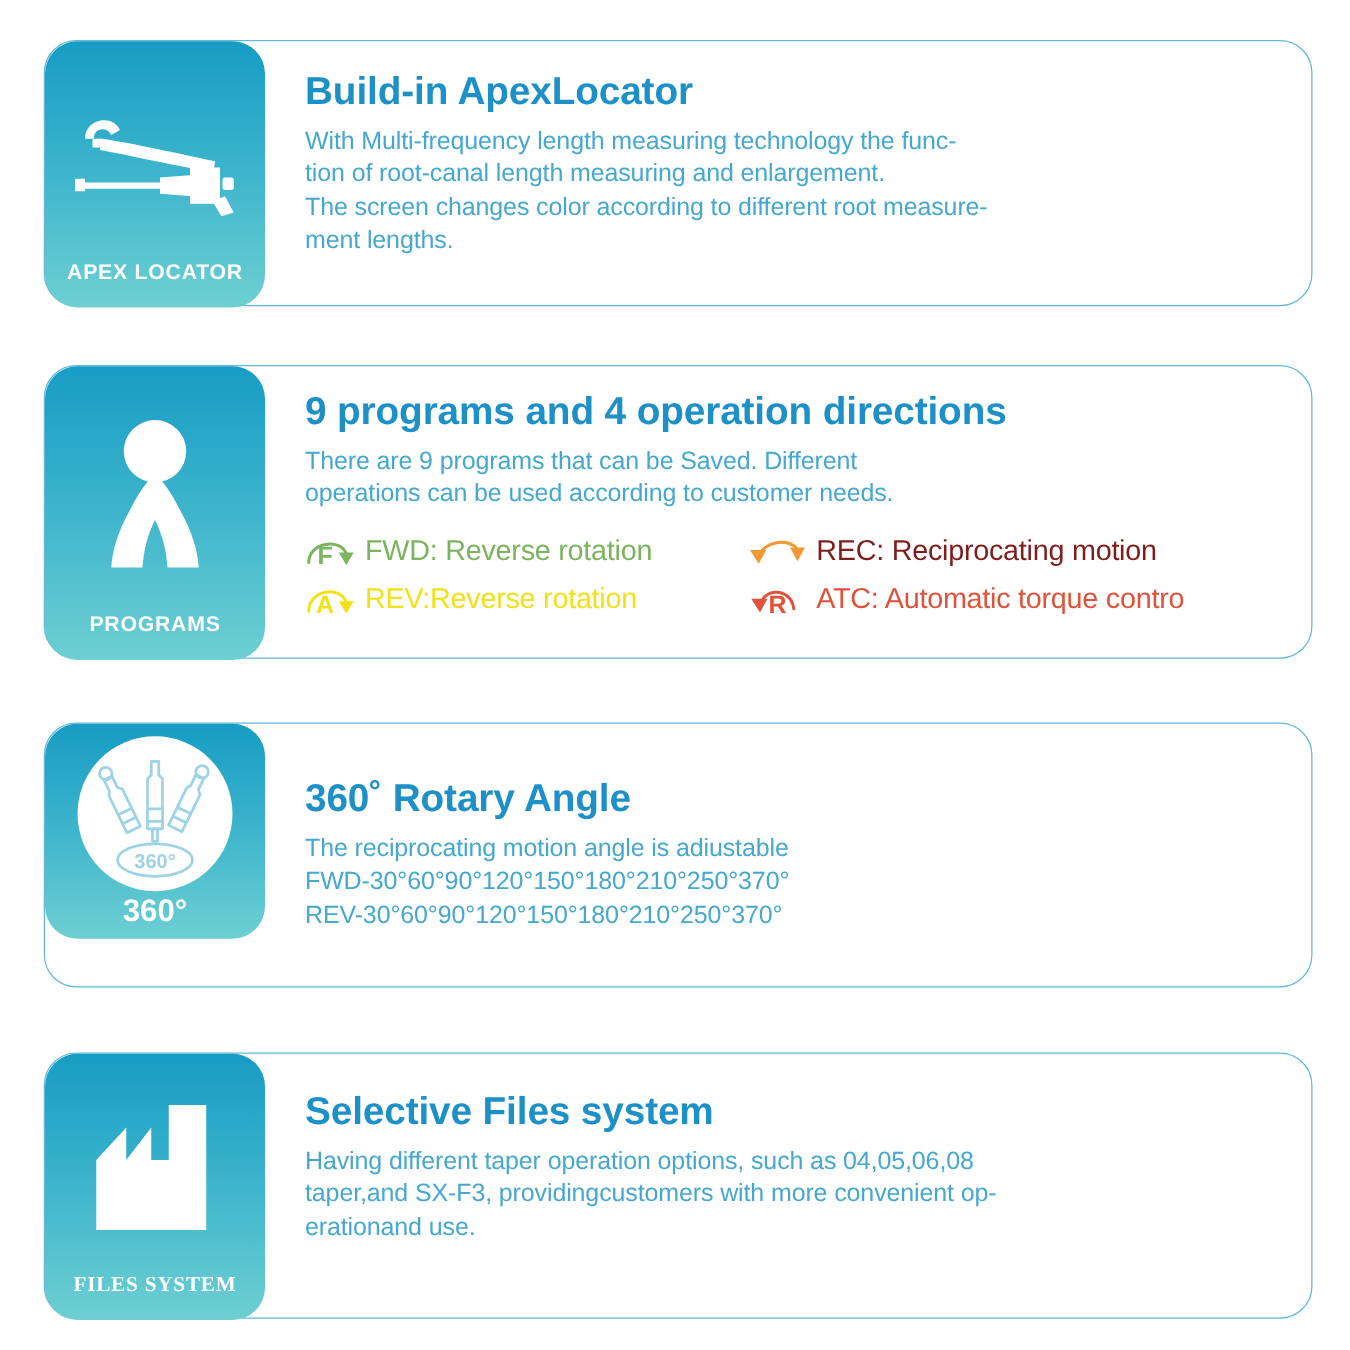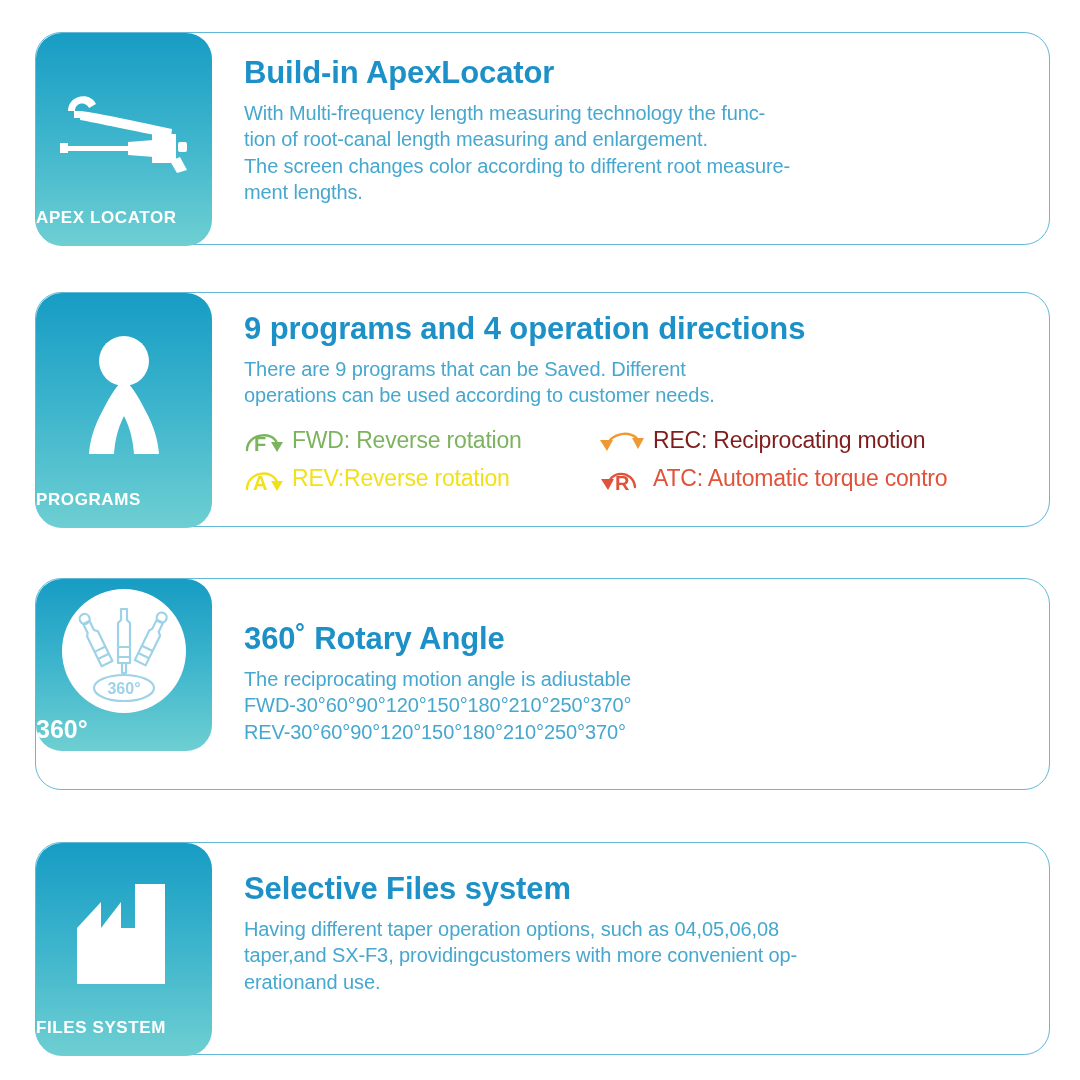--- a/index.html
+++ b/index.html
@@ -54,21 +54,21 @@
     align-items: center;
     justify-content: center;
     width: 100%;
     padding-top: 8px;
   }
   .icon-label {
     color: #ffffff;
     font-weight: bold;
     font-size: 17px;
     letter-spacing: 0.6px;
-    text-align: left;
+    text-align: center;
     width: 100%;
     padding-bottom: 18px;
     white-space: nowrap;
   }
   .icon-label.big {
     font-size: 25px;
     letter-spacing: 0px;
     padding-bottom: 22px;
   }
 
@@ -121,21 +121,21 @@
 
   #card-2 { top: 292px; height: 235px; }
   #card-2 .icon-tile { height: 235px; }
   #card-2 .body { top: 20px; }
 
   #card-3 { top: 578px; height: 212px; }
   #card-3 .icon-tile { height: 172px; }
   #card-3 .body { top: 44px; }
 
   #card-4 { top: 842px; height: 213px; }
-  #card-4 .icon-tile { height: 213px; }
+  #card-4 .icon-tile { height: 213px; font-family: Liberation Serif, serif; }
   #card-4 .body { top: 30px; }
 </style>
 </head>
 <body>
 
 <div class="page">
 
   <div class="card" id="card-1">
     <div class="icon-tile">
       <div class="icon-art">

